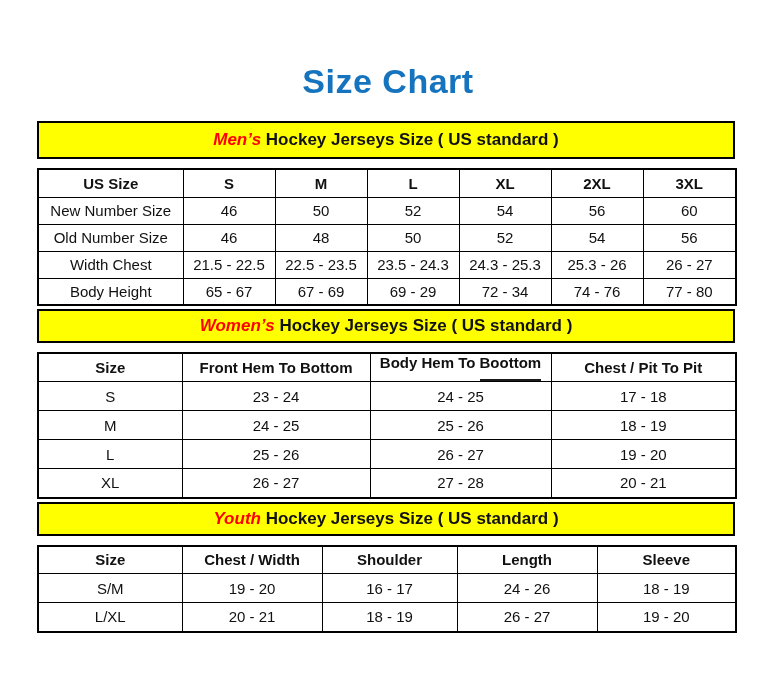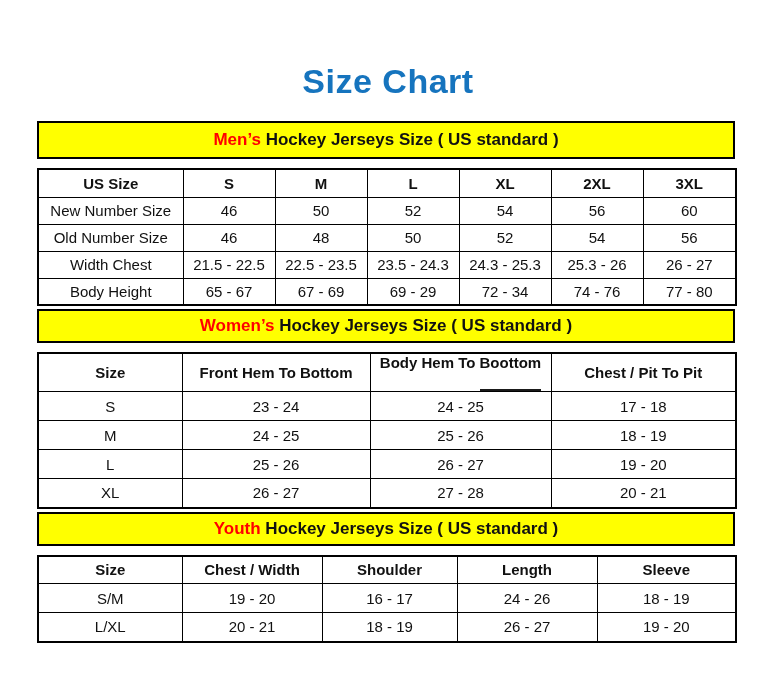--- a/index.html
+++ b/index.html
@@ -26,21 +26,21 @@
     box-sizing: border-box;
     width: 698px;
     background: #ffff00;
     border: 2px solid #000000;
     display: flex; align-items: center; justify-content: center;
     font-size: 17px; font-weight: bold; color: #111111;
     margin-bottom: 3px;
   }
   .band-tall { height: 38px; }
   .band-short { height: 34px; }
-  .band .red { color: #ff0000; white-space: pre; }
+  .band .red { color: #ff0000; white-space: pre; font-style: italic; }
   .band .rest { white-space: pre; }
 
   table.grid {
     width: 698px;
     border-collapse: collapse;
     table-layout: fixed;
     margin-bottom: 3px;
     margin-top: 9px;
   }
   table.grid th, table.grid td {
@@ -58,21 +58,21 @@
   td.bold-label { font-weight: bold; }
   tr.r27 { height: 27px; }
   tr.r28 { height: 28px; }
   tr.r29 { height: 29px; }
 
   
   .sp-err {
     position: relative;
     display: inline-block;
     border-bottom: 2px solid #1a1a1a;
-    padding-bottom: 18px;
+    padding-bottom: 8px;
   }
   .sp-err::after {
     content: "";
     position: absolute;
     left: 0; right: 0; bottom: -6px; height: 4px;
     background:
       linear-gradient(45deg, transparent 60%, #e03a3a 62%, #e03a3a 85%, transparent 87%),
       linear-gradient(-45deg, transparent 60%, #e03a3a 62%, #e03a3a 85%, transparent 87%);
     background-size: 5px 4px;
     background-repeat: repeat-x;

